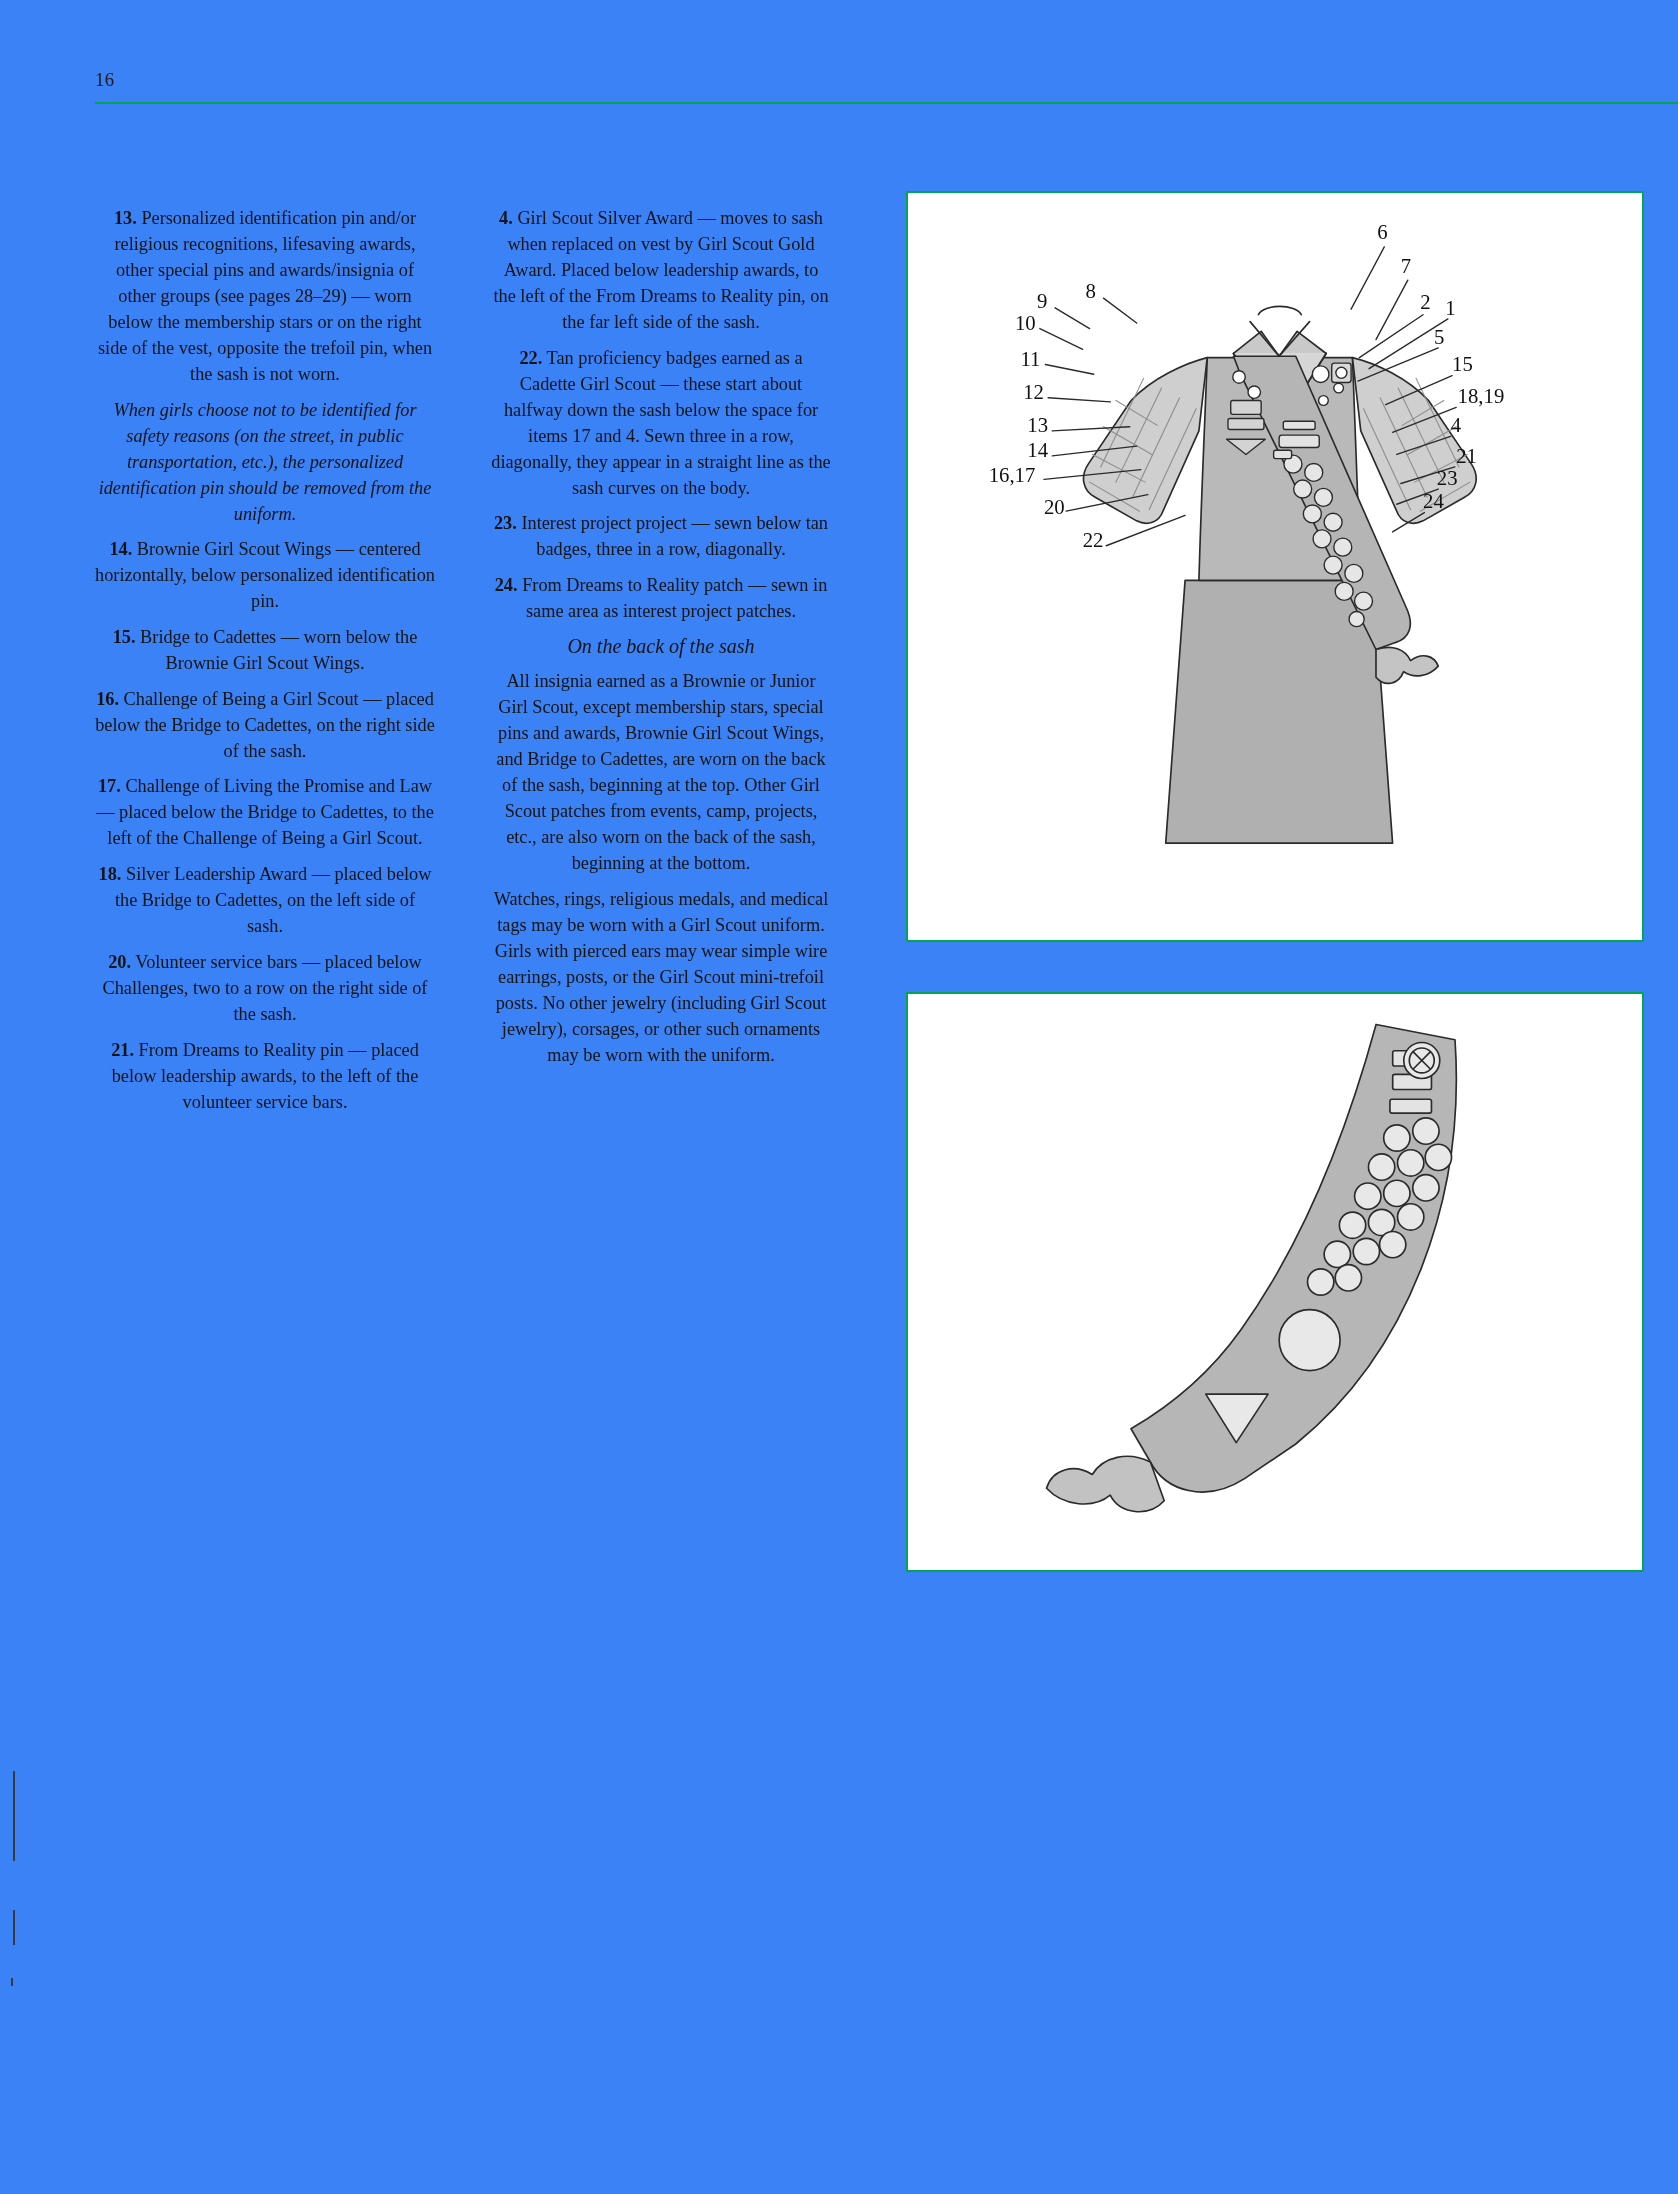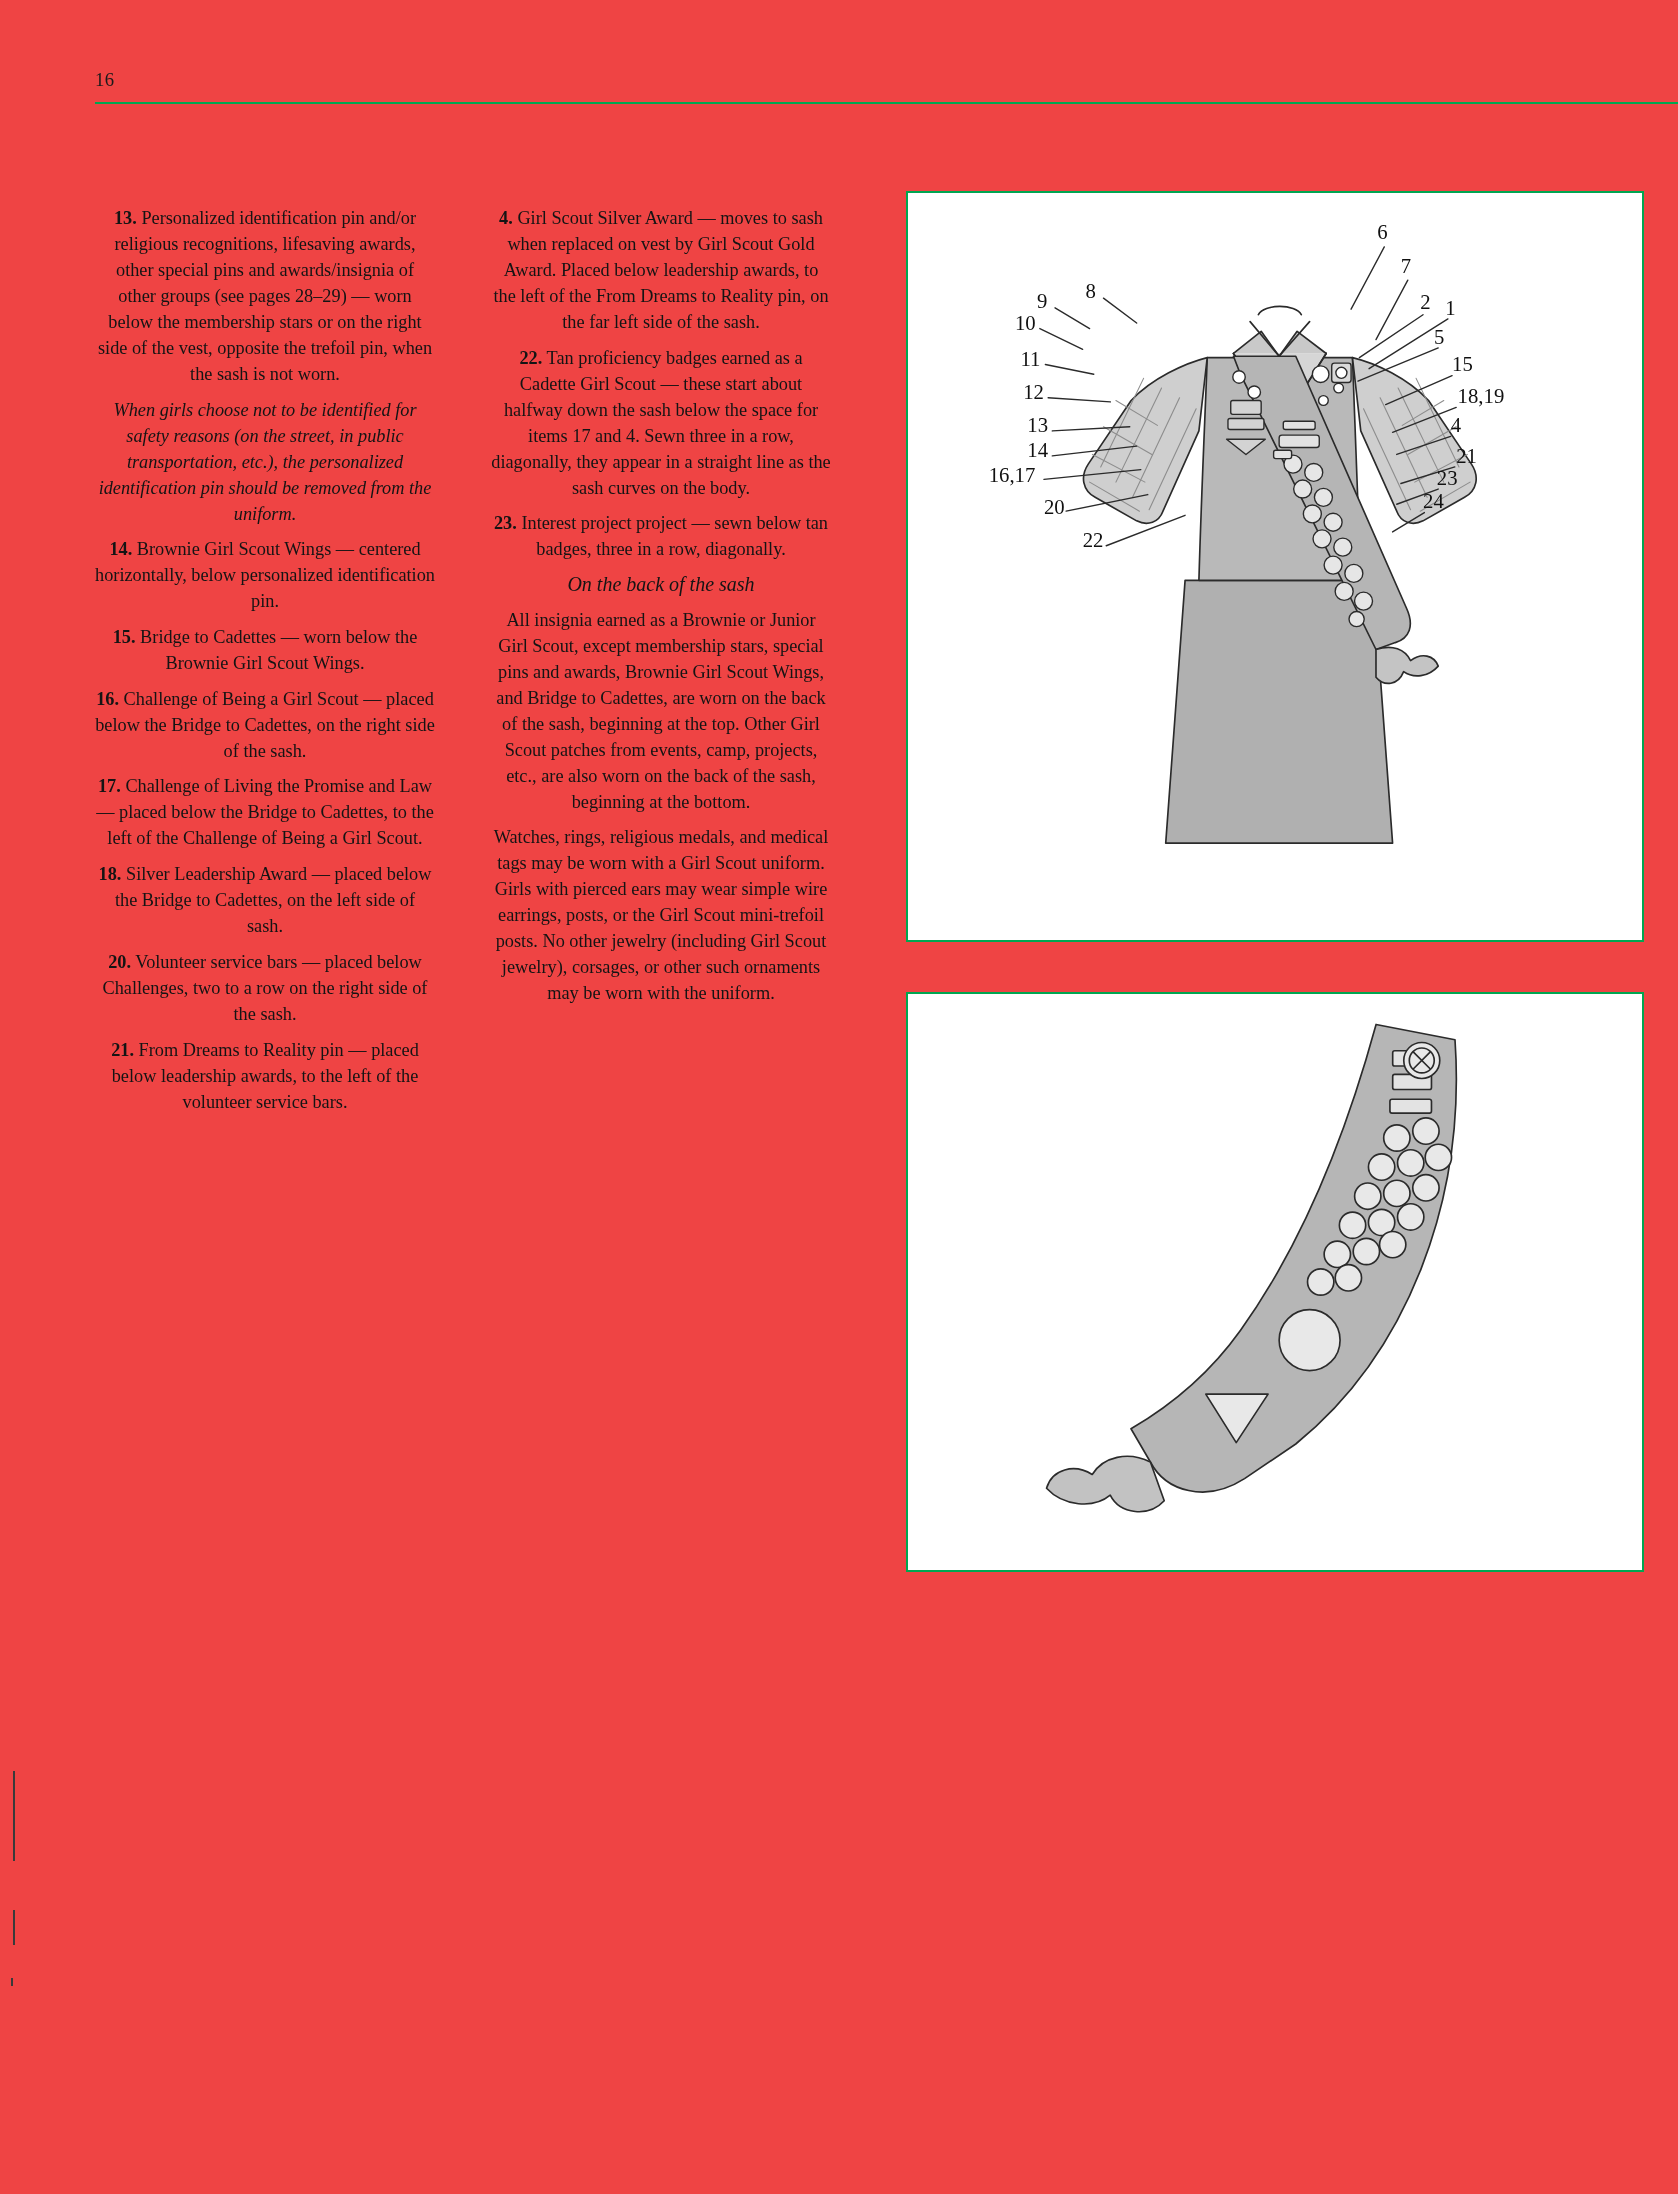--- a/index.html
+++ b/index.html
@@ -11,21 +11,21 @@
     width: 1679px;
     height: 2194px;
     position: relative;
     font-family: "Liberation Serif", serif;
     color: #111111;
     overflow: hidden;
   }
   .page {
     position: absolute;
     inset: 0;
-    background: #ef4444;
+    background: #3b82f6;
   }
 
   
   .page-number {
     position: absolute;
     left: 95px;
     top: 69px;
     font-size: 18.7px;
     letter-spacing: 0.3px;
     color: #1a1a1a;
@@ -122,20 +122,21 @@
     <p><span class="num">17.</span><span>  Challenge of Living the Promise and Law — placed below the Bridge to Cadettes, to the left of the Challenge of Being a Girl Scout.</span></p>
     <p><span class="num">18.</span><span>  Silver Leadership Award — placed below the Bridge to Cadettes, on the left side of sash.</span></p>
     <p><span class="num">20.</span><span>  Volunteer service bars — placed below Challenges, two to a row on the right side of the sash.</span></p>
     <p><span class="num">21.</span><span>  From Dreams to Reality pin — placed below leadership awards, to the left of the volunteer service bars.</span></p>
   </div>
 
   <div class="col col-2">
     <p><span class="num">4.</span><span>  Girl Scout Silver Award — moves to sash when replaced on vest by Girl Scout Gold Award. Placed below leadership awards, to the left of the From Dreams to Reality pin, on the far left side of the sash.</span></p>
     <p><span class="num">22.</span><span>  Tan proficiency badges earned as a Cadette Girl Scout — these start about halfway down the sash below the space for items 17 and 4. Sewn three in a row, diagonally, they appear in a straight line as the sash curves on the body.</span></p>
     <p><span class="num">23.</span><span>  Interest project project — sewn below tan badges, three in a row, diagonally.</span></p>
+    <p><span class="num">24.</span><span>  From Dreams to Reality patch — sewn in same area as interest project patches.</span></p>
     <h4>On the back of the sash</h4>
     <p><span>All insignia earned as a Brownie or Junior Girl Scout, except membership stars, special pins and awards, Brownie Girl Scout Wings, and Bridge to Cadettes, are worn on the back of the sash, beginning at the top. Other Girl Scout patches from events, camp, projects, etc., are also worn on the back of the sash, beginning at the bottom.</span></p>
     <p><span>Watches, rings, religious medals, and medical tags may be worn with a Girl Scout uniform. Girls with pierced ears may wear simple wire earrings, posts, or the Girl Scout mini-trefoil posts. No other jewelry (including Girl Scout jewelry), corsages, or other such ornaments may be worn with the uniform.</span></p>
   </div>
 
   <div class="fig fig-uniform">
     <svg viewBox="0 0 1060 1080" preserveAspectRatio="xMidYMid meet">
       <g fill="none" stroke="#2b2b2b" stroke-width="2.4" stroke-linejoin="round" stroke-linecap="round">
 
         <path d="M400 560 L372 940 L700 940 L672 560 Z" fill="#b0b0b0"></path>

